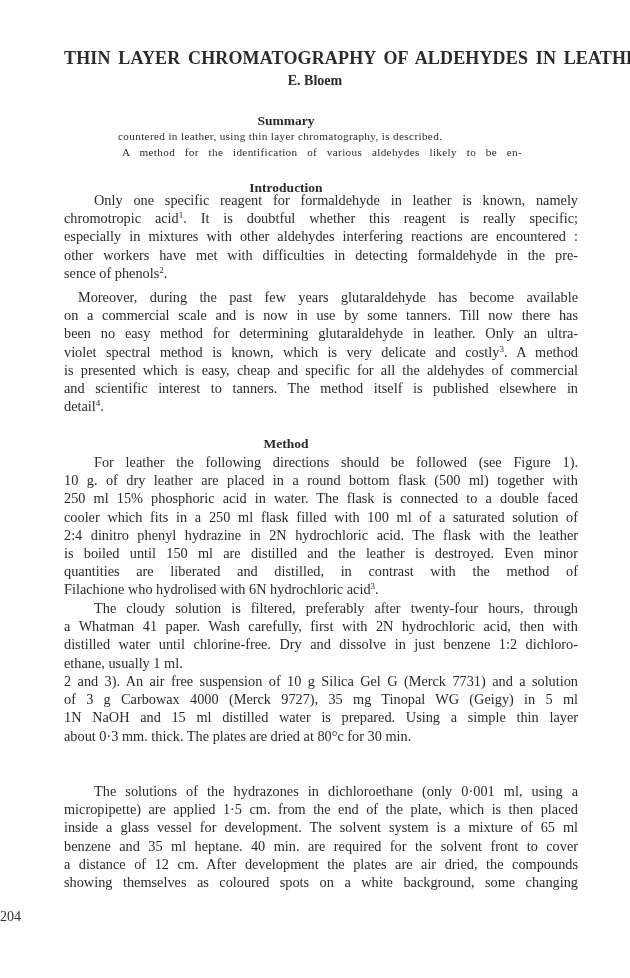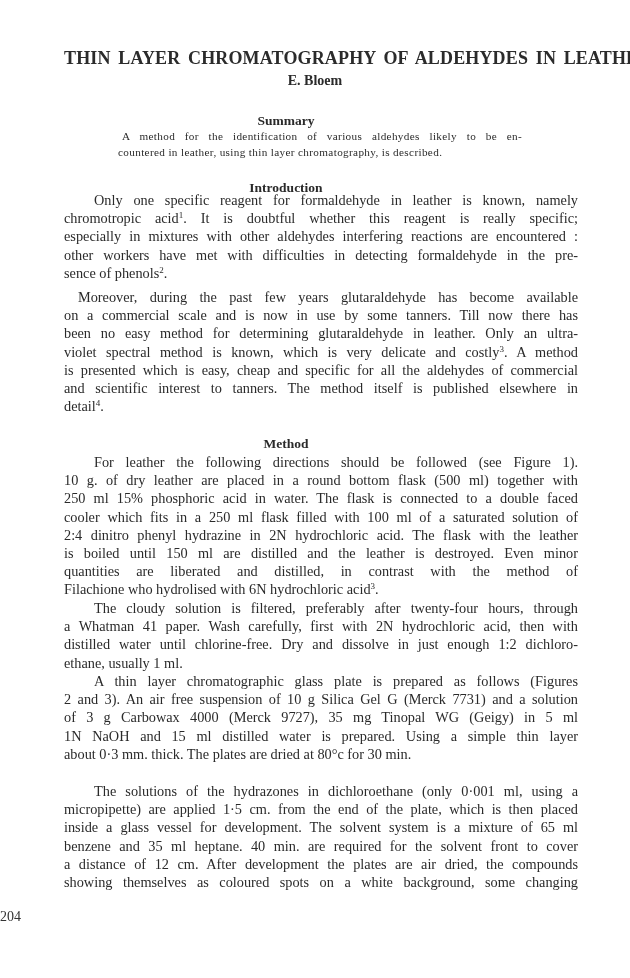--- a/index.html
+++ b/index.html
@@ -122,22 +122,22 @@
 <body>
 
 <div class="page">
 
   <div class="title"><span>THIN LAYER CHROMATOGRAPHY OF ALDEHYDES IN LEATHER</span><span class="cursor"></span></div>
 
   <div class="author">E. Bloem</div>
 
   <div class="section-heading" style="top:112px;">Summary</div>
   <div class="summary-text">
+    <span class="line">countered in leather, using thin layer chromatography, is described.</span>
     <span class="line first">A method for the identification of various aldehydes likely to be en-</span>
-    <span class="line">countered in leather, using thin layer chromatography, is described.</span>
   </div>
 
   <div class="section-heading" style="top:179px;">Introduction</div>
 
   <div class="body-block" style="top:191px;">
     <span class="line indent">Only one specific reagent for formaldehyde in leather is known, namely</span>
     <span class="line"><span>chromotropic acid</span><sup>1</sup><span>. It is doubtful whether this reagent is really specific;</span></span>
     <span class="line">especially in mixtures with other aldehydes interfering reactions are encountered :</span>
     <span class="line">other workers have met with difficulties in detecting formaldehyde in the pre-</span>
     <span class="line last"><span>sence of phenols</span><sup>2</sup><span>.</span></span>
@@ -162,26 +162,25 @@
     <span class="line">cooler which fits in a 250 ml flask filled with 100 ml of a saturated solution of</span>
     <span class="line">2:4 dinitro phenyl hydrazine in 2N hydrochloric acid. The flask with the leather</span>
     <span class="line">is boiled until 150 ml are distilled and the leather is destroyed. Even minor</span>
     <span class="line">quantities are liberated and distilled, in contrast with the method of</span>
     <span class="line last"><span>Filachione who hydrolised with 6N hydrochloric acid</span><sup>3</sup><span>.</span></span>
   </div>
 
   <div class="body-block" style="top:599px;">
     <span class="line indent">The cloudy solution is filtered, preferably after twenty-four hours, through</span>
     <span class="line">a Whatman 41 paper. Wash carefully, first with 2N hydrochloric acid, then with</span>
-    <span class="line">distilled water until chlorine-free. Dry and dissolve in just enough 1:2 dichloro-</span>
+    <span class="line">distilled water until chlorine-free. Dry and dissolve in just benzene 1:2 dichloro-</span>
     <span class="line last">ethane, usually 1 ml.</span>
   </div>
 
   <div class="body-block" style="top:672px;">
-    <span class="line indent">A thin layer chromatographic glass plate is prepared as follows (Figures</span>
     <span class="line">2 and 3). An air free suspension of 10 g Silica Gel G (Merck 7731) and a solution</span>
     <span class="line">of 3 g Carbowax 4000 (Merck 9727), 35 mg Tinopal WG (Geigy) in 5 ml</span>
     <span class="line">1N NaOH and 15 ml distilled water is prepared. Using a simple thin layer</span>
     <span class="line last">about 0·3 mm. thick. The plates are dried at 80°c for 30 min.</span>
   </div>
 
   <div class="body-block" style="top:782px;">
     <span class="line indent">The solutions of the hydrazones in dichloroethane (only 0·001 ml, using a</span>
     <span class="line">micropipette) are applied 1·5 cm. from the end of the plate, which is then placed</span>
     <span class="line">inside a glass vessel for development. The solvent system is a mixture of 65 ml</span>

